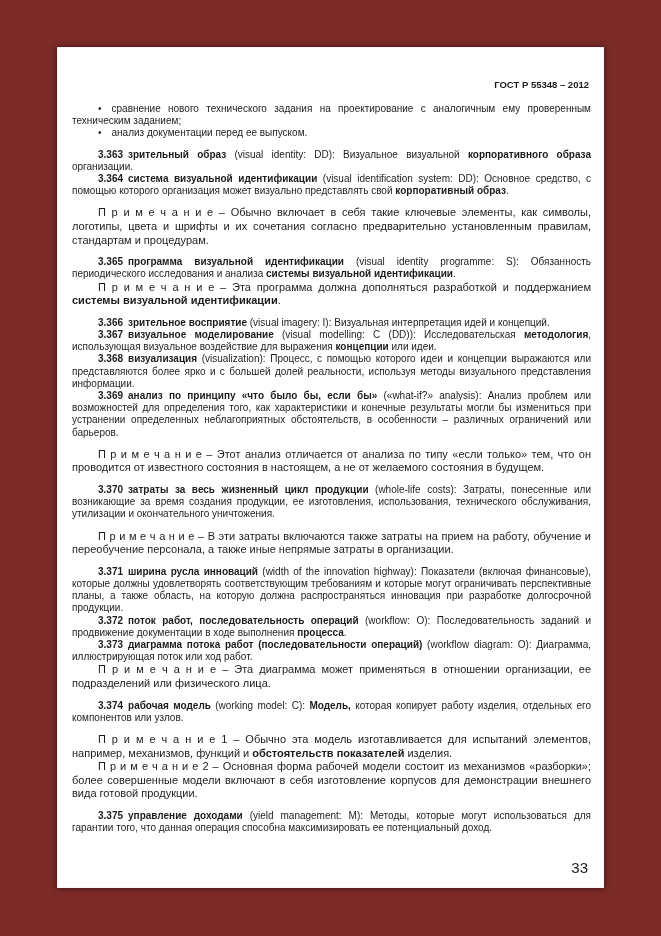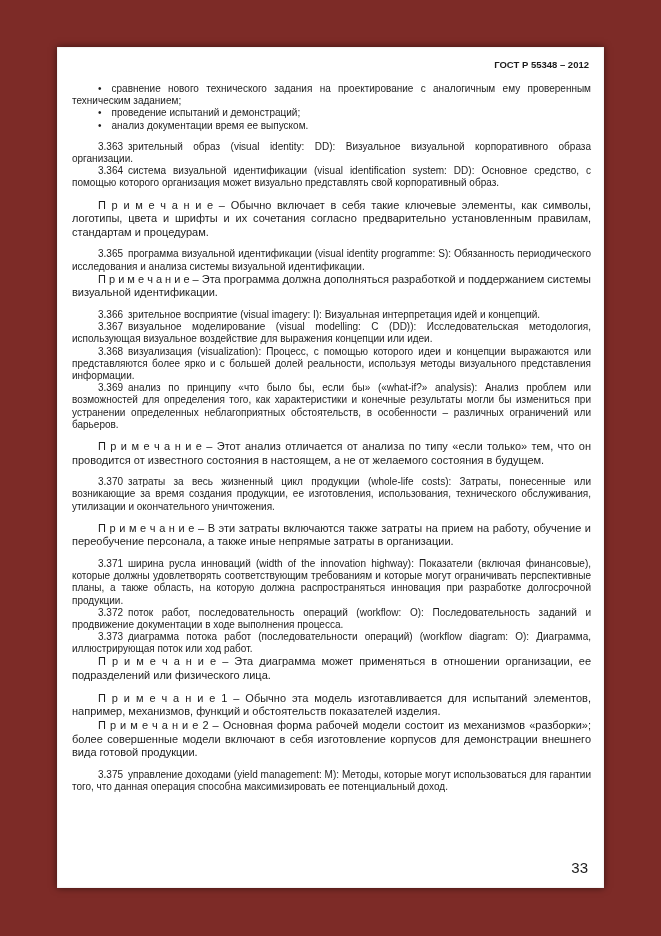--- a/index.html
+++ b/index.html
@@ -13,21 +13,21 @@
   .canvas{
     width:661px;height:936px;
     box-sizing:border-box;
     padding:47px 57px 48px 57px;
   }
   .page{
     width:100%;height:100%;
     background:var(--page-color,#ffffff);
     box-shadow:0 0 7px rgba(0,0,0,.55), inset 0 0 2px rgba(0,0,0,.15);
     box-sizing:border-box;
-    padding:12px 13px 14px 15px;
+    padding:32px 13px 14px 15px;
     position:relative;
     color:var(--text-color,#1c1c1c);
     overflow:hidden;
   }
   .doc-header{
     text-align:right;
     font-weight:bold;
     font-size:9.5px;
     line-height:11px;
     margin:0 2px 13px 0;
@@ -43,55 +43,55 @@
     text-indent:26px;
     text-align:justify;
   }
   .content p.note{
     font-size:11px;
     line-height:1.24;
   }
   .content p.gap{
     margin-top:9px;
   }
-  .b{font-weight:normal;}
+  .b{font-weight:bold;}
   .marker{display:inline;}
   .page-number{
     position:absolute;
     right:16px;
     bottom:12px;
     font-size:15px;
     font-weight:normal;
   }
 </style>
 </head>
 <body>
 
 <div class="canvas">
   <div class="page">
     <p class="doc-header">ГОСТ Р 55348 – 2012</p>
     <div class="content">
         <p class="bullet"><span class="marker">• </span><span>сравнение нового технического задания на проектирование с аналогичным ему проверенным техническим заданием;</span></p>
-        <p class="bullet"><span class="marker">• </span><span>проведение испытаний и демонстраций;</span></p>
-        <p class="bullet"><span class="marker">• </span><span>анализ документации время ее выпуском.</span></p>
+        <p class="bullet"><span class="marker">• </span><span>анализ документации перед ее выпуском.</span></p>
         <p class="term gap"><span class="b">3.363 зрительный образ</span><span> (visual identity: DD): Визуальное визуальной </span><span class="b">корпоративного образа</span><span> организации.</span></p>
         <p class="term"><span class="b">3.364 система визуальной идентификации</span><span> (visual identification system: DD): Основное средство, с помощью которого организация может визуально  представлять свой </span><span class="b">корпоративный образ</span><span>.</span></p>
         <p class="note gap"><span>П р и м е ч а н и е – Обычно включает в себя такие ключевые элементы, как символы, логотипы, цвета и шрифты и их сочетания согласно предварительно установленным правилам, стандартам и процедурам.</span></p>
         <p class="term gap"><span class="b">3.365 программа визуальной идентификации</span><span> (visual identity programme: S): Обязанность периодического исследования и анализа </span><span class="b">системы визуальной идентификации</span><span>.</span></p>
         <p class="note"><span>П р и м е ч а н и е – Эта программа должна дополняться разработкой и поддержанием </span><span class="b">системы визуальной идентификации</span><span>.</span></p>
         <p class="term gap"><span class="b">3.366 зрительное восприятие</span><span> (visual imagery: I): Визуальная интерпретация идей и концепций.</span></p>
         <p class="term"><span class="b">3.367 визуальное моделирование</span><span> (visual modelling: C (DD)): Исследовательская </span><span class="b">методология</span><span>, использующая визуальное воздействие для выражения </span><span class="b">концепции</span><span> или идеи.</span></p>
         <p class="term"><span class="b">3.368 визуализация</span><span> (visualization): Процесс, с помощью которого идеи и концепции выражаются или представляются более ярко и с большей долей реальности, используя методы визуального представления информации.</span></p>
         <p class="term"><span class="b">3.369 анализ по принципу «что было бы, если бы»</span><span> («what-if?» analysis): Анализ проблем или возможностей для определения того, как характеристики и конечные результаты могли бы измениться при устранении определенных неблагоприятных обстоятельств, в особенности – различных ограничений или барьеров.</span></p>
         <p class="note gap"><span>П р и м е ч а н и е – Этот анализ отличается от анализа по типу «если только» тем, что он проводится от известного состояния в настоящем, а не от желаемого состояния в будущем.</span></p>
         <p class="term gap"><span class="b">3.370 затраты за весь жизненный цикл продукции</span><span> (whole-life costs): Затраты, понесенные или возникающие за время создания продукции, ее изготовления, использования, технического обслуживания, утилизации и окончательного уничтожения.</span></p>
         <p class="note gap"><span>П р и м е ч а н и е – В эти затраты включаются также затраты на прием на работу, обучение и переобучение персонала, а также иные непрямые затраты в организации.</span></p>
         <p class="term gap"><span class="b">3.371 ширина русла инноваций</span><span> (width of the innovation highway): Показатели (включая финансовые), которые должны удовлетворять соответствующим требованиям и которые могут ограничивать перспективные планы, а также область, на которую должна распространяться инновация при разработке долгосрочной продукции.</span></p>
         <p class="term"><span class="b">3.372 поток работ, последовательность операций</span><span> (workflow: O): Последовательность заданий и продвижение документации в ходе выполнения </span><span class="b">процесса</span><span>.</span></p>
         <p class="term"><span class="b">3.373 диаграмма потока работ (последовательности операций)</span><span> (workflow diagram: O): Диаграмма, иллюстрирующая поток или ход работ.</span></p>
         <p class="note"><span>П р и м е ч а н и е – Эта диаграмма может применяться в отношении организации, ее подразделений или физического лица.</span></p>
+        <p class="term gap"><span class="b">3.374 рабочая модель</span><span> (working model: C): </span><span class="b">Модель,</span><span> которая копирует работу изделия, отдельных его компонентов или узлов.</span></p>
         <p class="note gap"><span>П р и м е ч а н и е 1 – Обычно эта модель изготавливается для испытаний элементов, например, механизмов, функций и </span><span class="b">обстоятельств показателей</span><span> изделия.</span></p>
         <p class="note"><span>П р и м е ч а н и е 2 – Основная форма рабочей модели состоит из механизмов «разборки»; более совершенные модели включают в себя изготовление корпусов для демонстрации внешнего вида готовой продукции.</span></p>
         <p class="term gap"><span class="b">3.375 управление доходами</span><span> (yield management: M): Методы, которые могут использоваться для гарантии того, что данная операция способна максимизировать ее потенциальный доход.</span></p>
       </div>
     <div class="page-number">33</div>
   </div>
 </div>
 
 </body></html>

